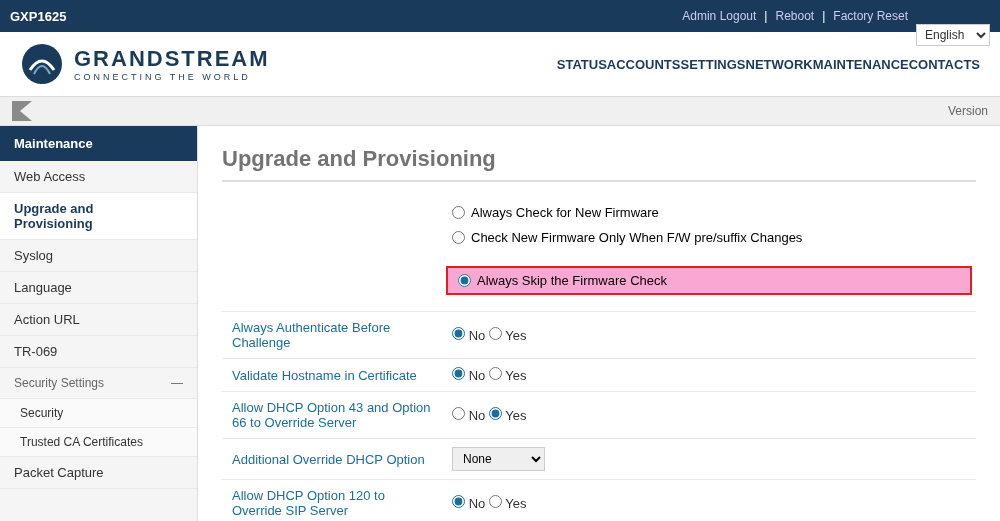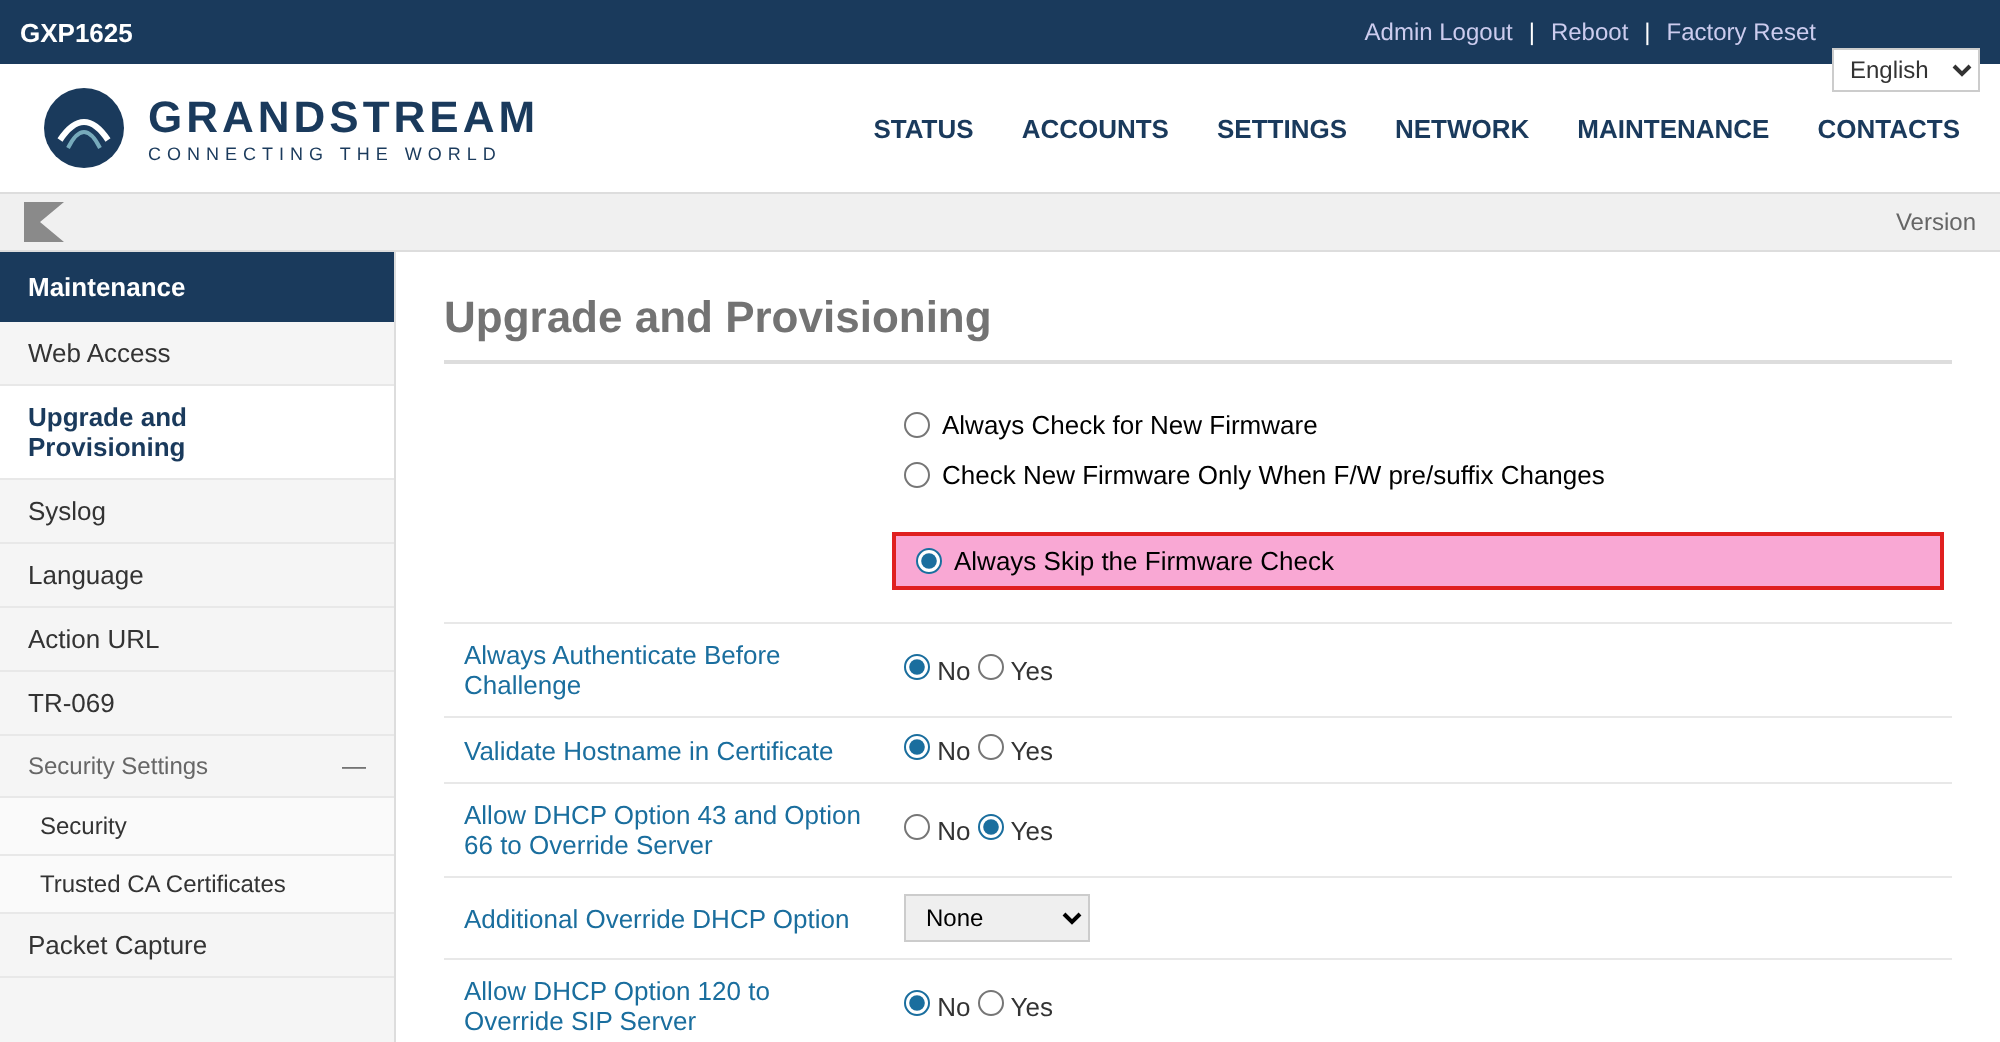--- a/index.html
+++ b/index.html
@@ -38,21 +38,21 @@
       justify-content: space-between;
     }
     .logo-area { display: flex; align-items: center; gap: 10px; }
     .logo-icon {
       width: 44px;
       height: 44px;
     }
     .logo-text { display: flex; flex-direction: column; }
     .logo-brand { font-size: 22px; font-weight: bold; color: #1a3a5c; letter-spacing: 2px; }
     .logo-tagline { font-size: 9px; color: #1a3a5c; letter-spacing: 3px; }
-    .nav { display: flex; gap: 24px; align-items: center; }
+    .nav { display: flex; align-items: center; }
     .nav-item {
       font-weight: bold;
       font-size: 13px;
       color: #1a3a5c;
       text-decoration: none;
       cursor: pointer;
       padding: 4px 0;
     }
 
     

